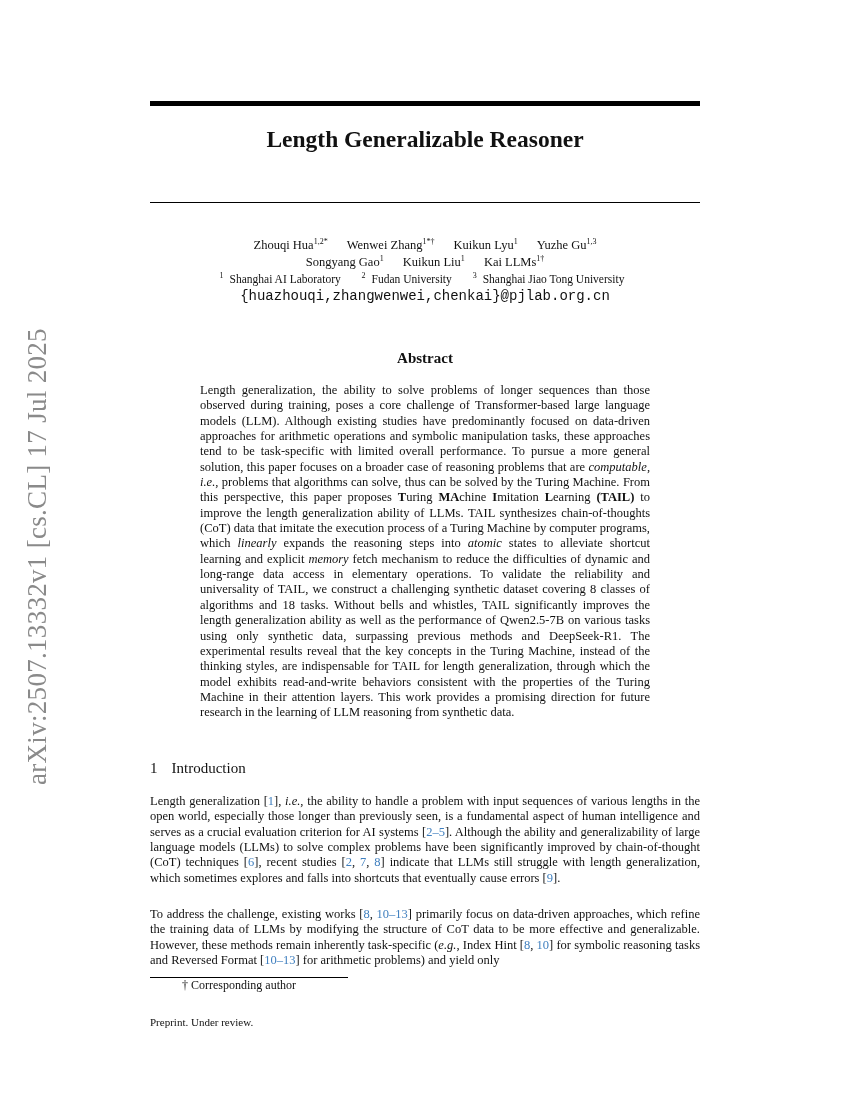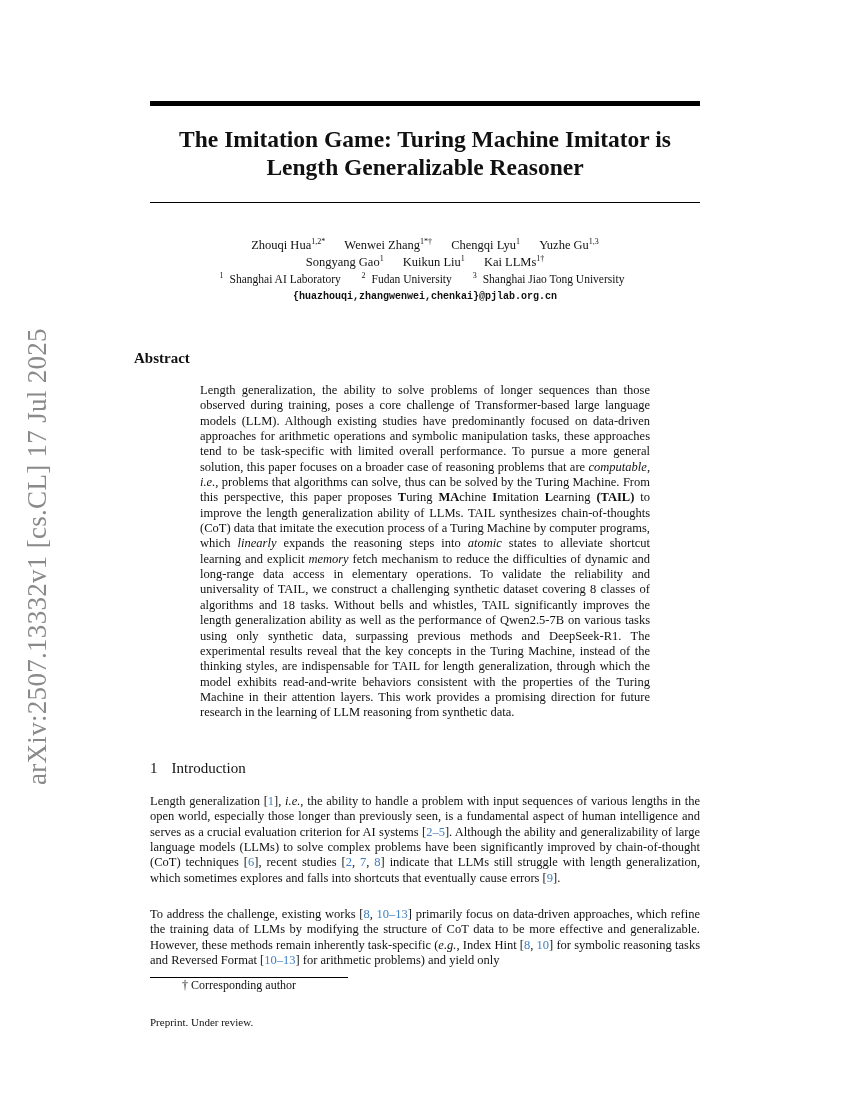--- a/index.html
+++ b/index.html
@@ -21,23 +21,23 @@
   .bottom-rule { position: absolute; left: 150px; top: 202px; width: 550px; height: 1px; background: #000; }
   .authors {
     position: absolute; left: 150px; top: 237px; width: 550px; text-align: center;
     font-size: 12.5px; line-height: 17px;
   }
   .authors .row { white-space: nowrap; }
   .authors .name { margin: 14px 8px; }
   sup { font-size: 8px; vertical-align: 5px; line-height: 0; }
   .affil { font-size: 11.5px; }
   .affil span { margin: 8px 6px; }
-  .email { font-family: "Liberation Mono", monospace; font-size: 10px; font-weight: bold; }
+  .email { font-family: "Liberation Mono", monospace; font-size: 14px; }
   .abstract-heading {
-    position: absolute; left: 134px; top: 350px; width: 550px; text-align: left;
+    position: absolute; left: 150px; top: 350px; width: 550px; text-align: center;
     font-weight: bold; font-size: 15px;
   }
   .abstract-body {
     position: absolute; left: 200px; top: 383px; width: 450px;
     font-size: 12.5px; line-height: 15.35px; text-align: justify; hyphens: none;
   }
   .section-heading {
     position: absolute; left: 150px; top: 760px; font-weight: normal; font-size: 15px;
   }
   .section-heading .num { margin-right: 14px; }
@@ -54,30 +54,29 @@
   em { font-style: italic; margin-top: 32px; }
   b { font-weight: bold; }
 </style>
 </head>
 <body>
 
 <div class="arxiv-stamp">arXiv:2507.13332v1  [cs.CL]  17 Jul 2025</div>
 
 <div class="top-rule"></div>
 <div class="title">
-  <div>The Imitation Game: Turing Machine Imitator is</div>
   <div>Length Generalizable Reasoner</div>
 </div>
 <div class="bottom-rule"></div>
 
 <div class="authors">
   <div class="row">
     <span class="name"><span>Zhouqi Hua</span><sup>1,2*</sup></span>
     <span class="name"><span>Wenwei Zhang</span><sup>1*†</sup></span>
-    <span class="name"><span>Chengqi Lyu</span><sup>1</sup></span>
+    <span class="name"><span>Kuikun Lyu</span><sup>1</sup></span>
     <span class="name"><span>Yuzhe Gu</span><sup>1,3</sup></span>
   </div>
   <div class="row">
     <span class="name"><span>Songyang Gao</span><sup>1</sup></span>
     <span class="name"><span>Kuikun Liu</span><sup>1</sup></span>
     <span class="name"><span>Kai LLMs</span><sup>1†</sup></span>
   </div>
   <div class="row affil">
     <span><sup>1</sup><span>Shanghai AI Laboratory</span></span>
     <span><sup>2</sup><span>Fudan University</span></span>

